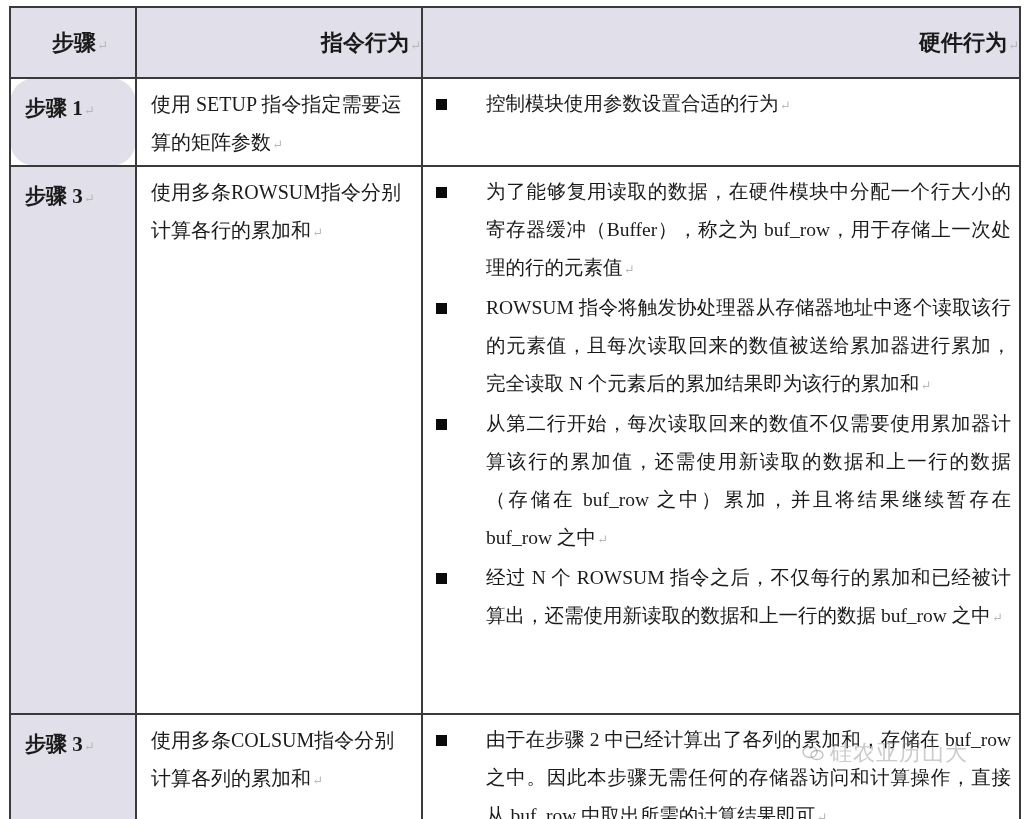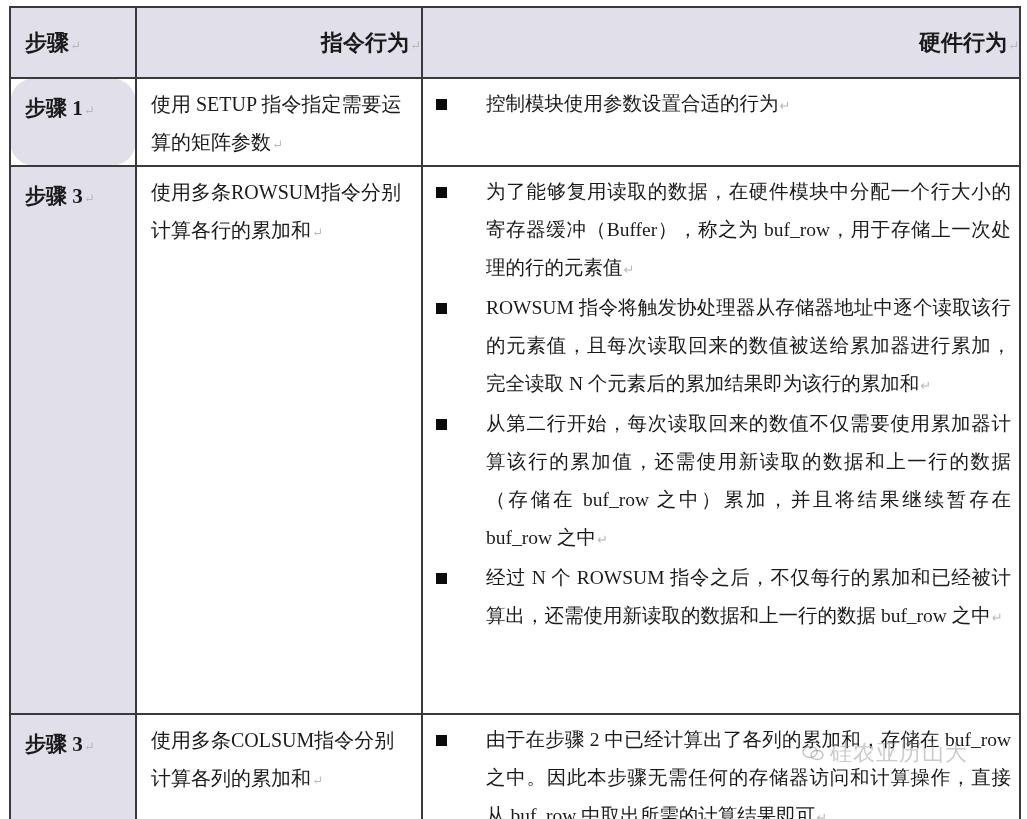--- a/index.html
+++ b/index.html
@@ -33,21 +33,21 @@
     .col-hw { width: 598px; }
 
     .header-row th {
       background: #e1dfe9;
       height: 69px;
       vertical-align: middle;
       font-weight: bold;
       font-size: 22px;
     }
     .header-row th.step-h {
-      text-align: left;
+      text-align: center;
       padding-left: 14px;
     }
     .header-row th.center-h {
       text-align: right;
     }
     .step-cell {
       background: #e1dfe9;
       font-weight: bold;
       font-size: 21px;
       padding: 10px 0 0 14px !important;
@@ -73,21 +73,20 @@
       width: 11px;
       height: 11px;
       background: #0a0a0a;
       margin-left: 13px;
       margin-top: 14px;
       margin-right: 39px;
     }
     .bullet-text {
       flex: 1 1 auto;
       text-align: justify;
-      font-family: Liberation Serif, serif;
     }
     .para-mark {
       color: #b8b8b8;
       font-size: 13px;
       font-weight: normal;
       margin-left: 1px;
     }
     .row1 td { height: 76px; border-radius: 25px; }
     .row2 td { height: 536px; }
     .row3 td { height: 114px; }

